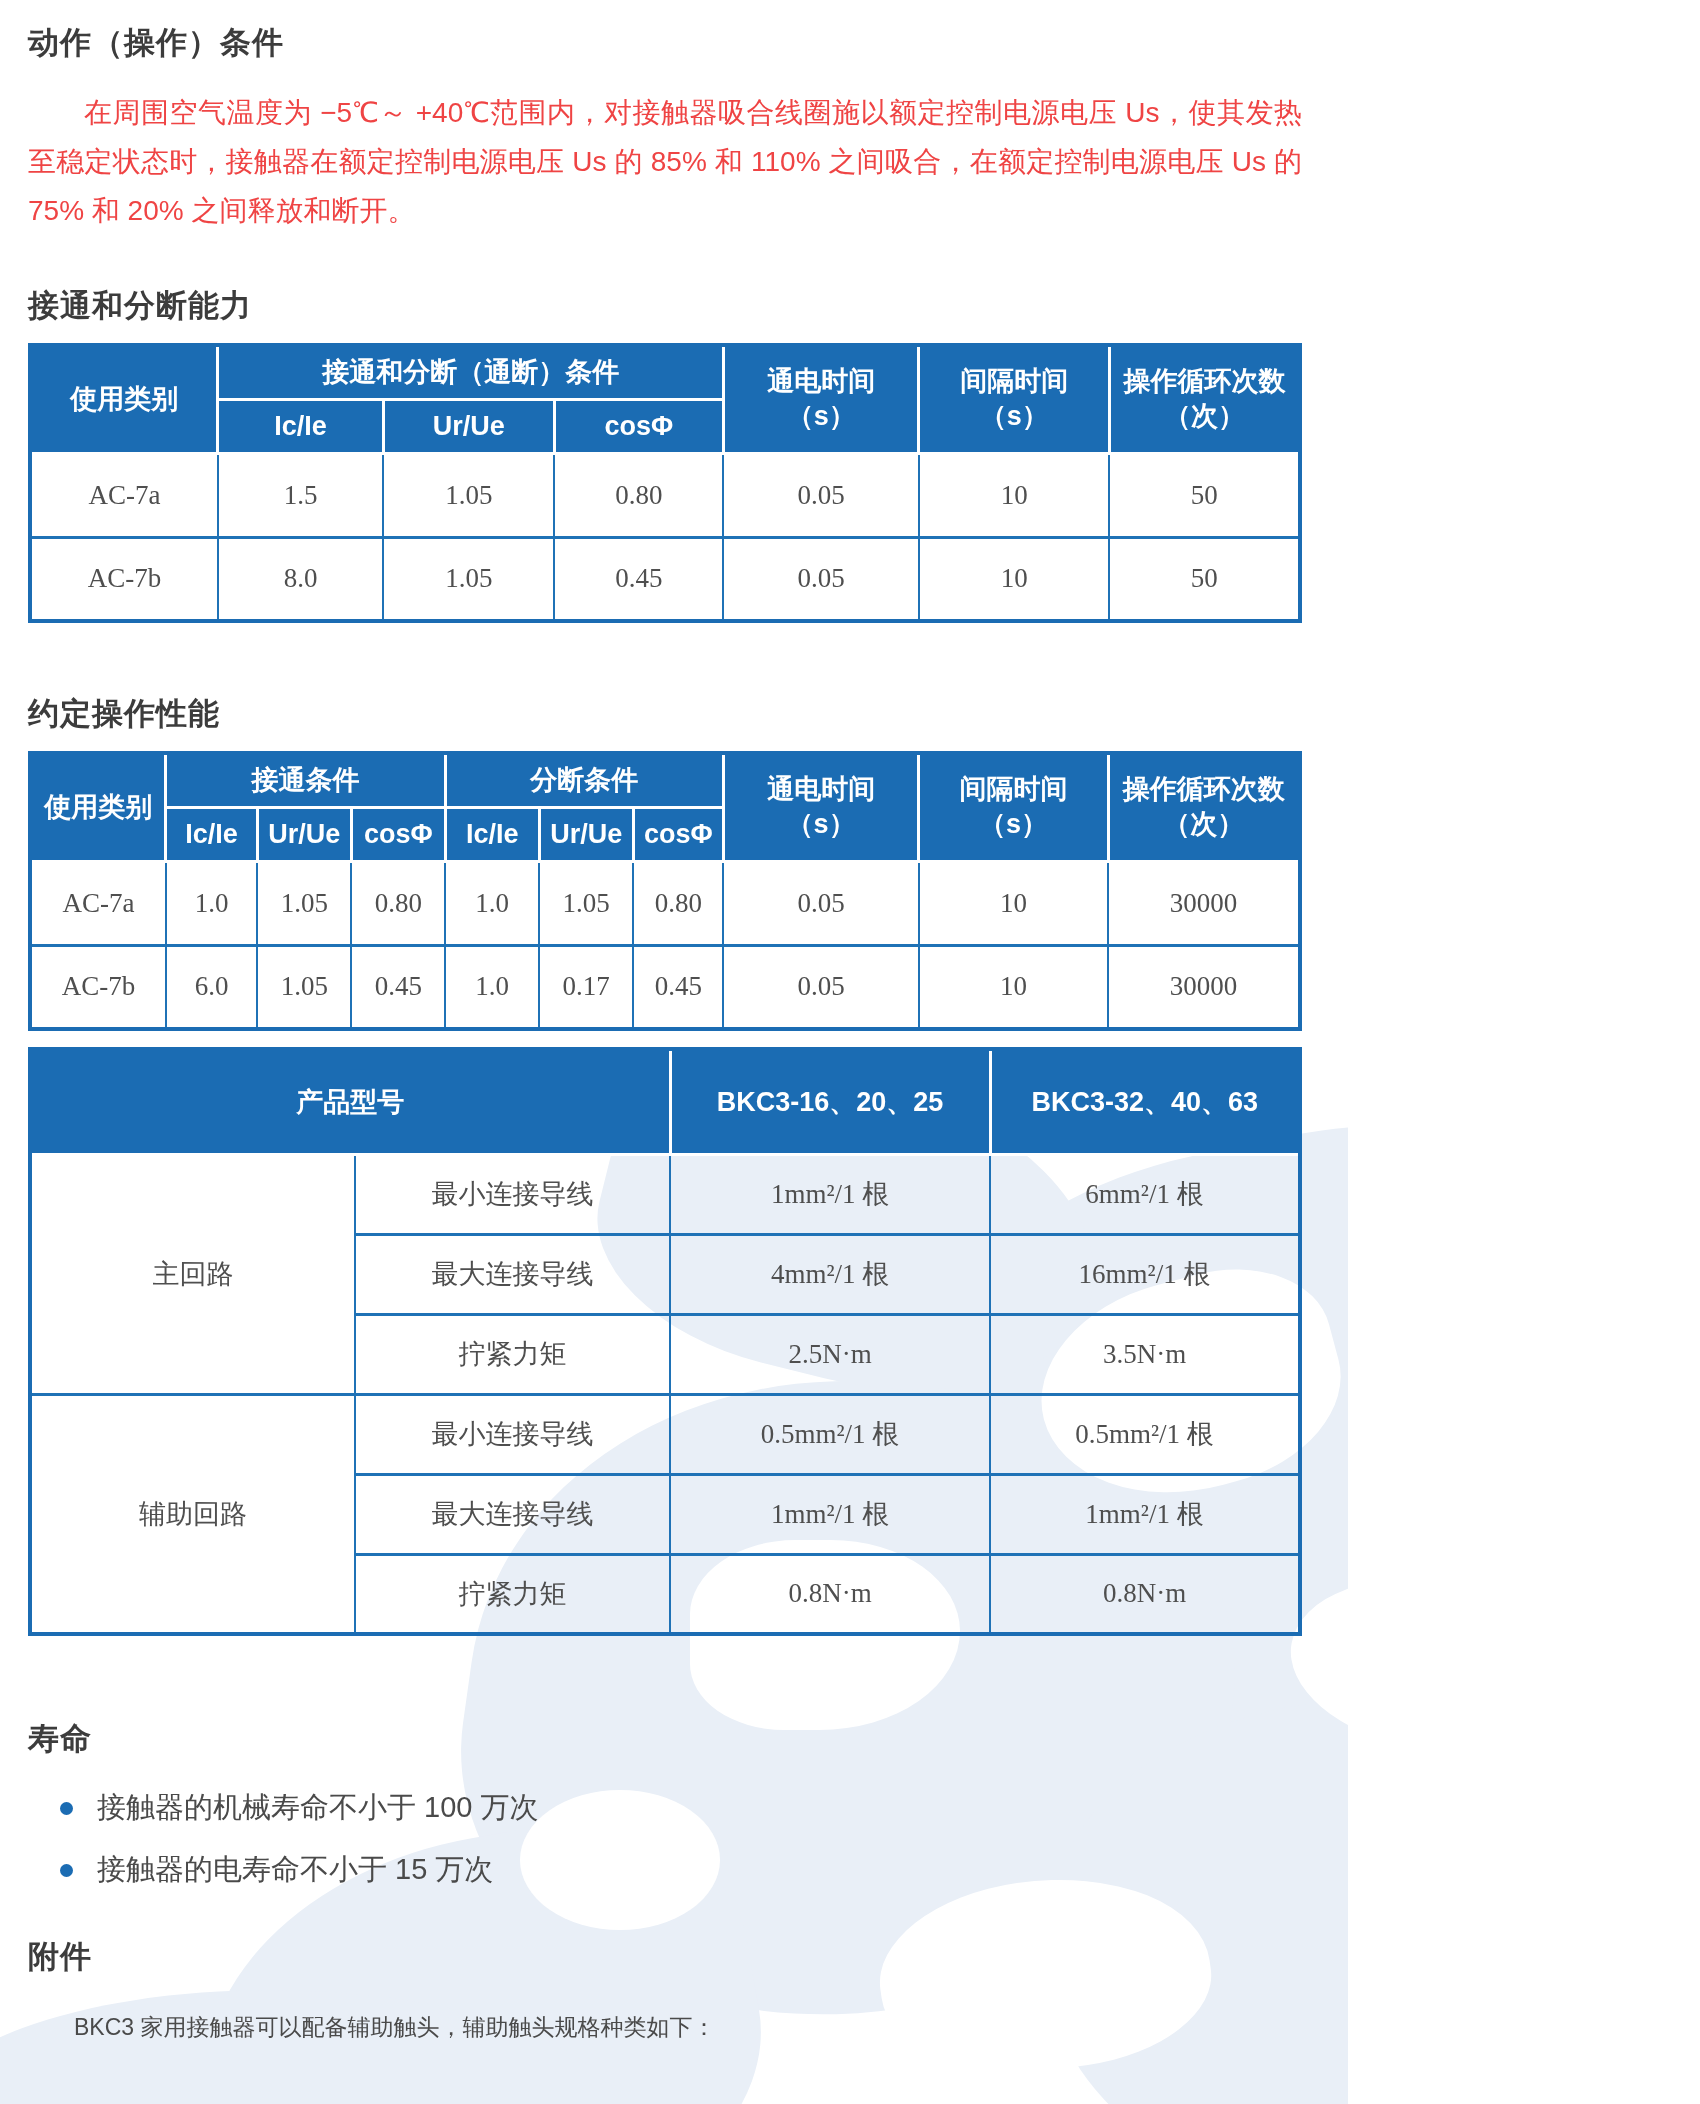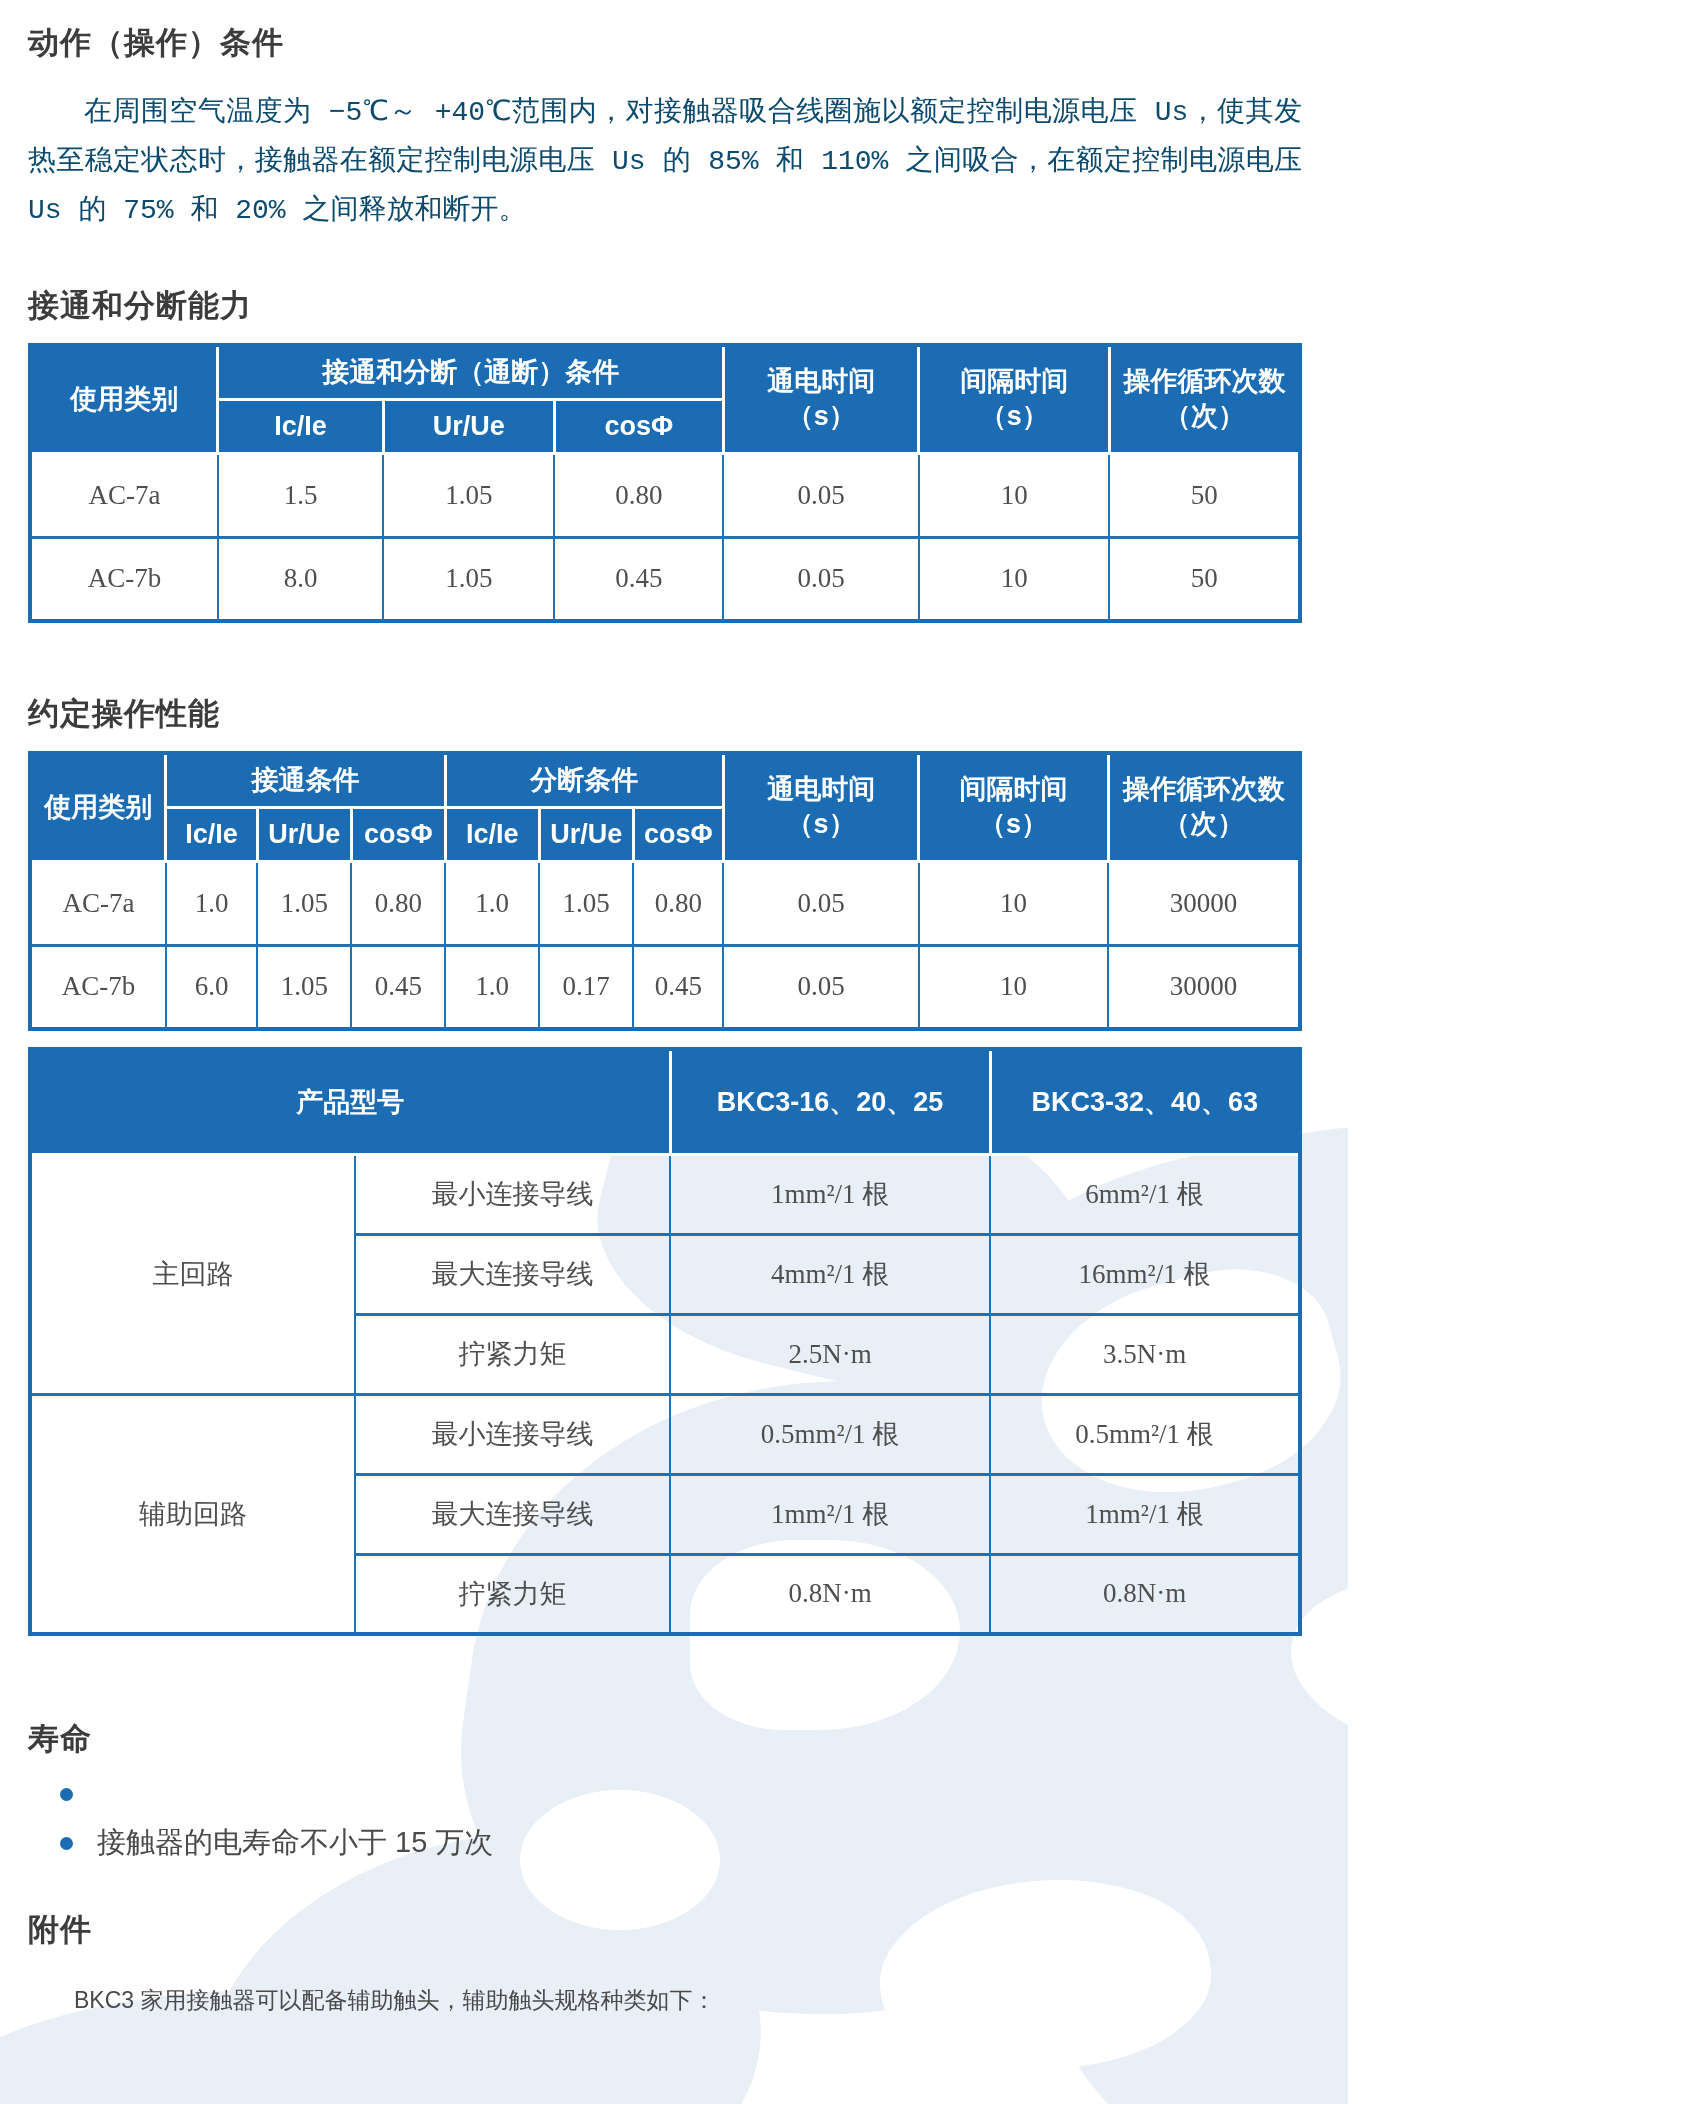--- a/index.html
+++ b/index.html
@@ -19,21 +19,21 @@
   .w1 { left:1040px; top:1280px; width:300px; height:210px; border-radius:55% 45% 50% 60%; transform:rotate(-15deg); }
   .w2 { left:690px; top:1540px; width:270px; height:190px; border-radius:45% 55% 60% 40%; }
   .w3 { left:1290px; top:1580px; width:290px; height:170px; border-radius:60% 40% 50% 55%; transform:rotate(10deg); }
   .w4 { left:880px; top:1880px; width:330px; height:190px; border-radius:50% 60% 45% 55%; transform:rotate(-8deg); }
   .w5 { left:1440px; top:1330px; width:210px; height:270px; border-radius:55% 45% 60% 50%; transform:rotate(20deg); }
   .w6 { left:520px; top:1790px; width:200px; height:140px; border-radius:50%; }
 
   .content { position:relative; z-index:1; padding:22px 46px 0 28px; }
 
   .section-title { font-size:31px; font-weight:700; color:#3c3c3c; letter-spacing:1px; }
-  .intro-p { margin-top:24px; font-size:28px; line-height:1.75; color:#0c4a6e; text-align:justify; text-indent:2em;font-family:Liberation Mono, monospace; }
+  .intro-p { margin-top:24px; font-size:28px; line-height:1.75; color:#ef4444; text-align:justify; text-indent:2em; }
 
   .mt-mb   { margin-top:50px; }
   .mt-conv { margin-top:70px; }
   .mt-wire { margin-top:60px; }
   .mt-life { margin-top:82px; }
   .mt-acc  { margin-top:46px; }
 
   table { width:100%; border-collapse:collapse; table-layout:fixed; margin-top:16px;
           border:4px solid #1b6cb3;padding-left:40px; }
   th { background:#1b6cb3; color:#ffffff; border:3px solid #ffffff;
@@ -250,20 +250,21 @@
           <td>0.8N·m</td>
           <td>0.8N·m</td>
         </tr>
       </tbody>
     </table>
 
     <h2 class="section-title mt-life">寿命</h2>
     <div class="life-list">
       <div class="life-item">
         <span class="dot"></span>
+        <span class="life-text">接触器的机械寿命不小于 100 万次</span>
       </div>
       <div class="life-item">
         <span class="dot"></span>
         <span class="life-text">接触器的电寿命不小于 15 万次</span>
       </div>
     </div>
 
     <h2 class="section-title mt-acc">附件</h2>
     <p class="acc-p">BKC3 家用接触器可以配备辅助触头，辅助触头规格种类如下：</p>
 

